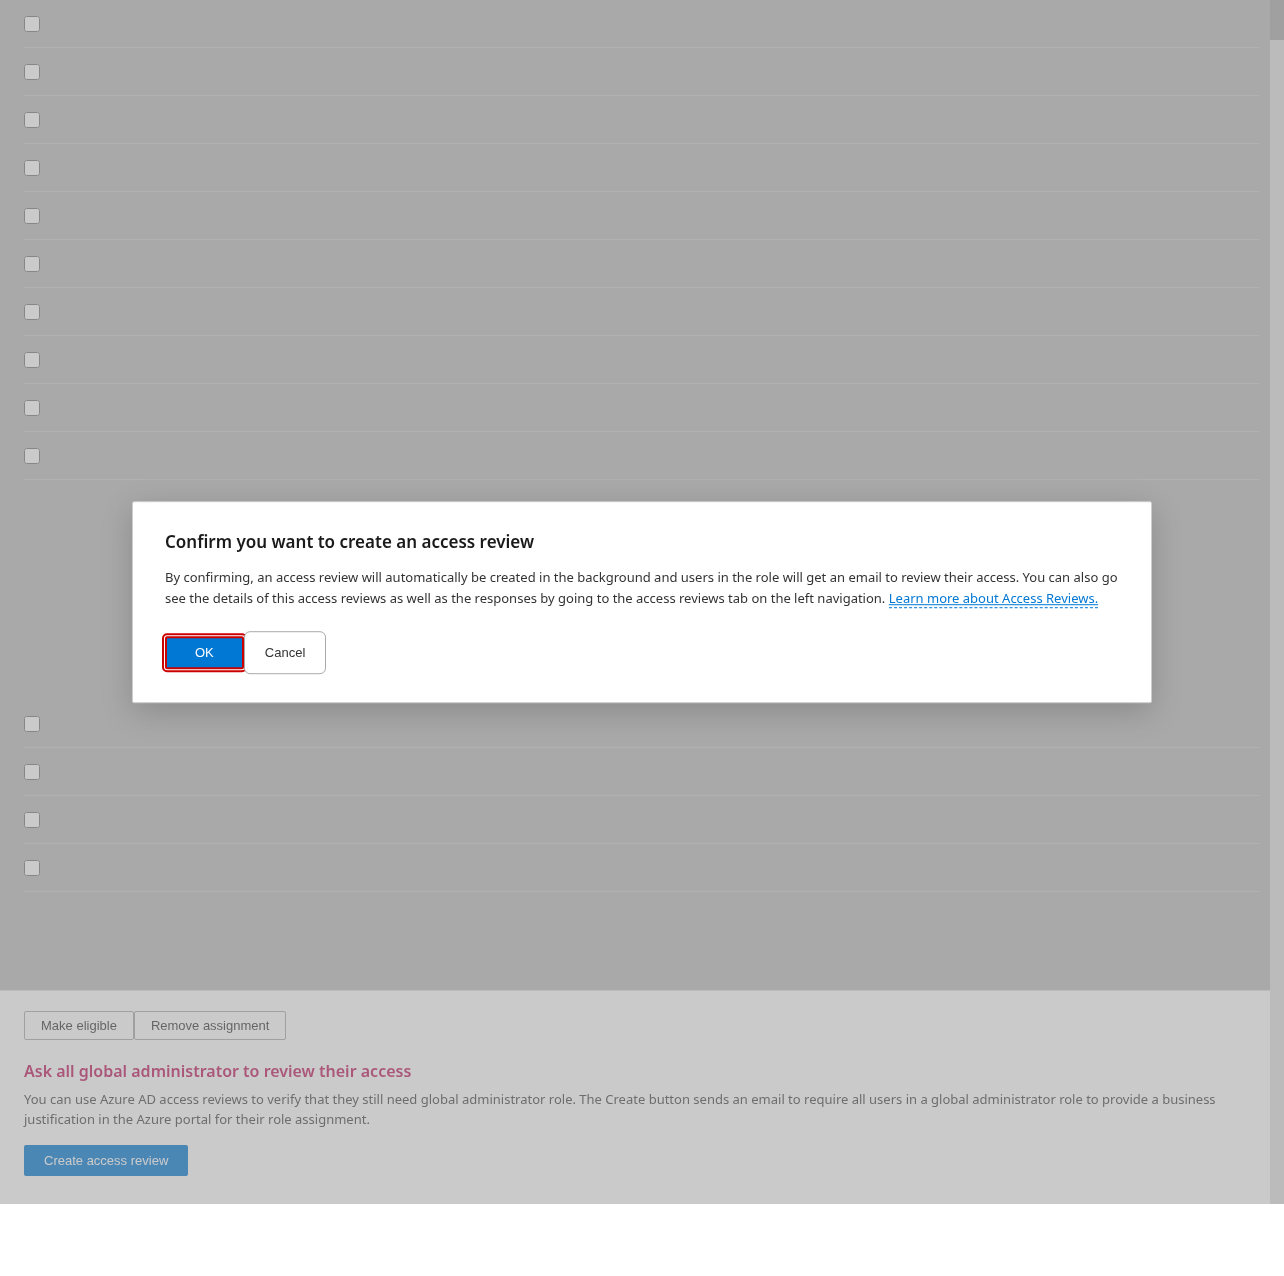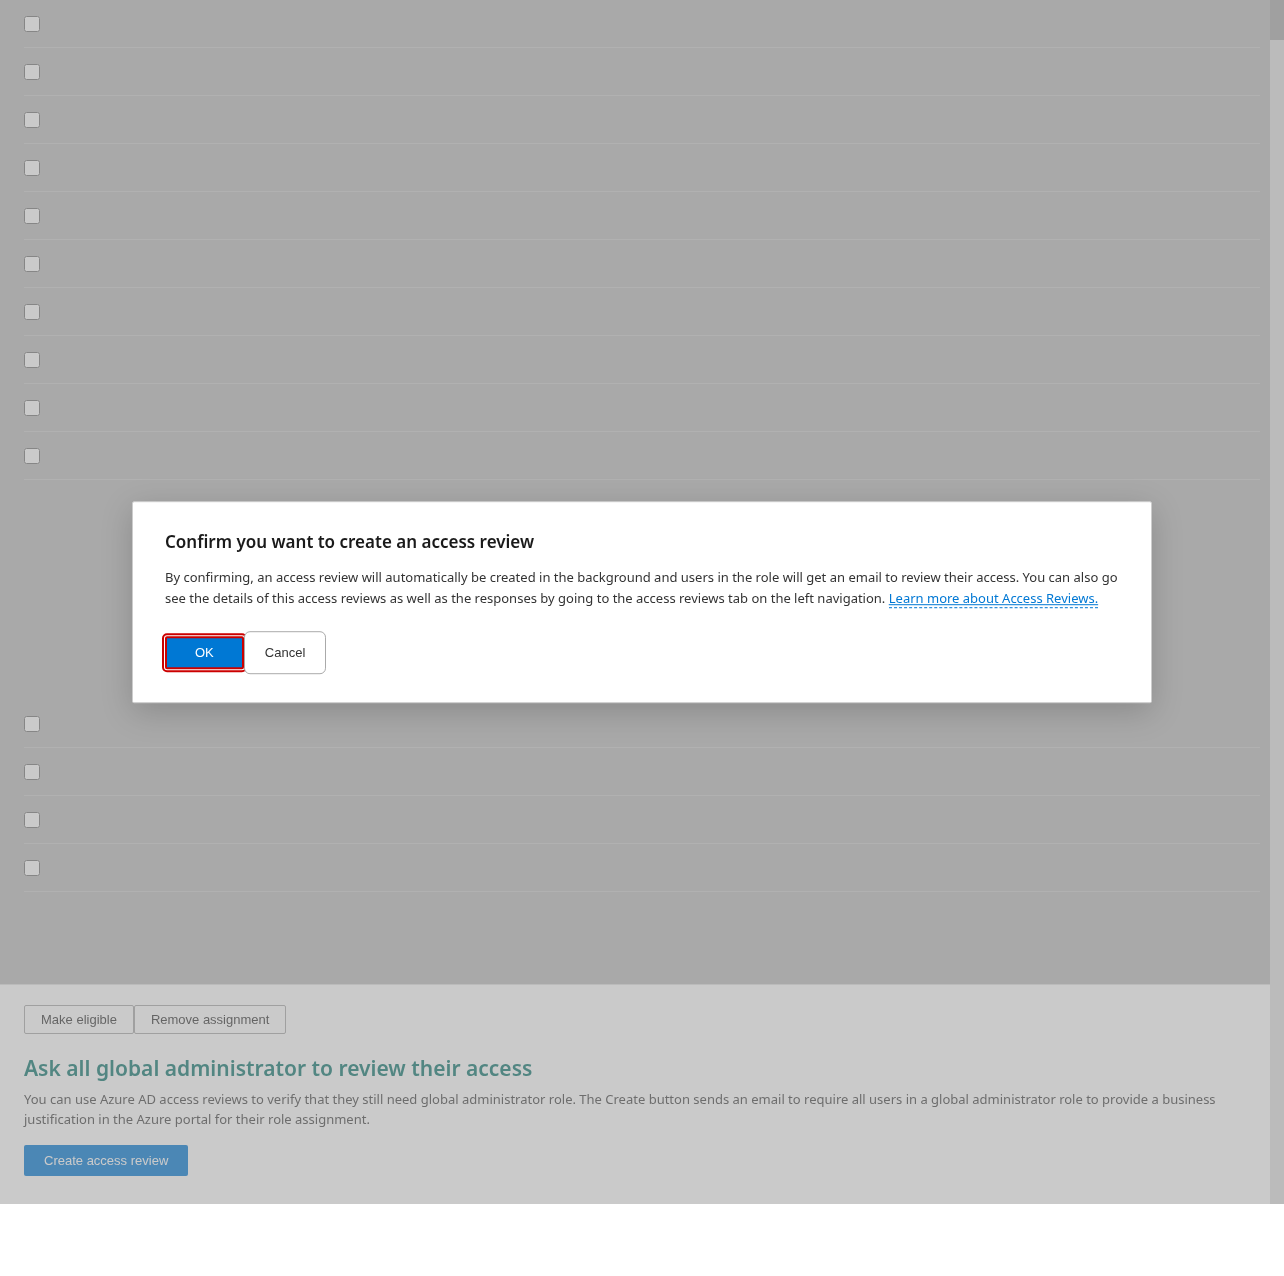--- a/index.html
+++ b/index.html
@@ -97,23 +97,23 @@
       padding: 6px 16px;
       border: 1px solid #aaa;
       background: #fff;
       color: #333;
       cursor: pointer;
       font-size: 13px;
       border-radius: 2px;
     }
 
     .section-heading {
-      font-size: 21px;
+      font-size: 16px;
       font-weight: 600;
-      color: #0f766e;
+      color: #be185d;
       margin-bottom: 8px;
     }
 
     .section-desc {
       font-size: 13px;
       color: #444;
       line-height: 1.5;
       margin-bottom: 16px;
     }
 

